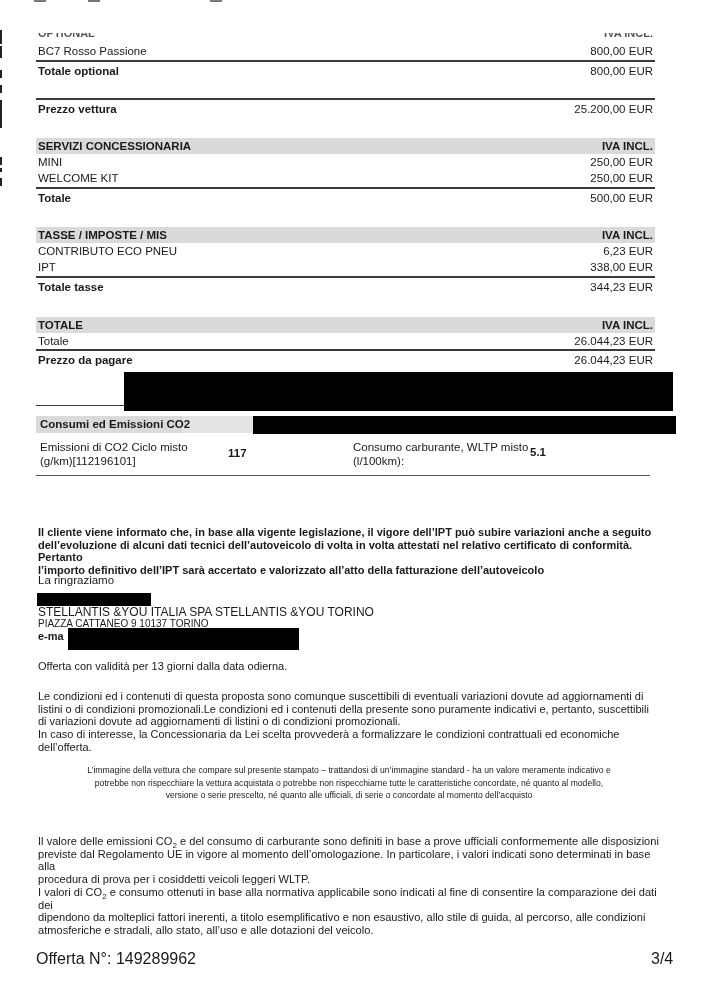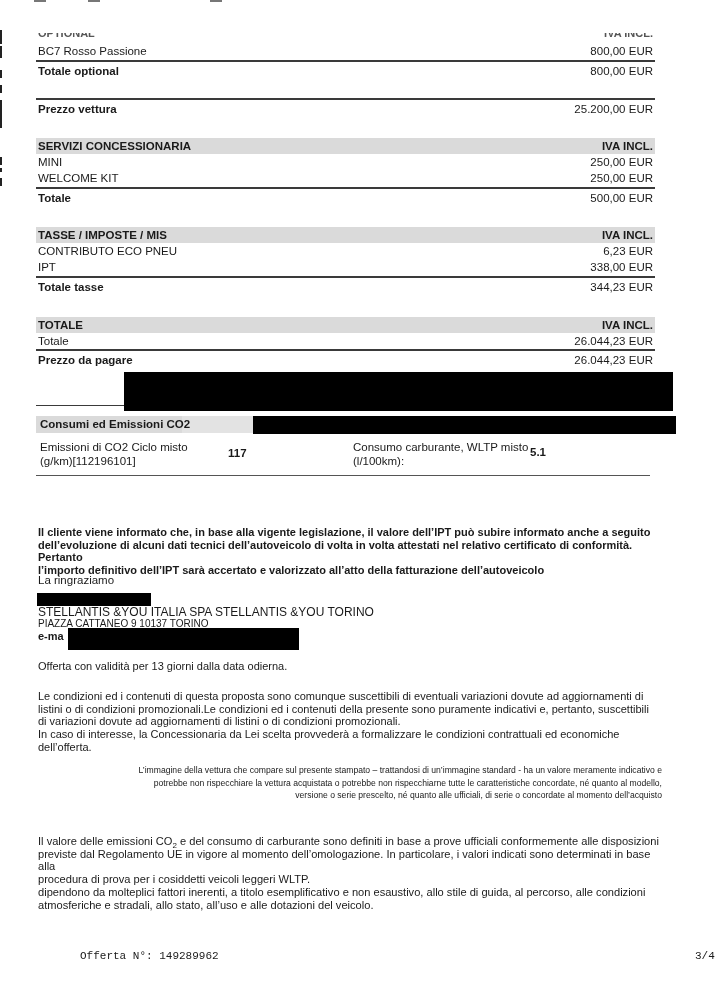--- a/index.html
+++ b/index.html
@@ -7,24 +7,24 @@
   body { position: relative; font-family: "Liberation Sans", sans-serif; color: #1a1a1a; font-size: 11.5px; }
   .abs { position: absolute; }
   .l { left: 38px; }
   .r { right: 67px; text-align: right; }
   .bold { font-weight: bold; }
   .hdr { position: absolute; left: 36px; width: 619px; height: 16px; background: #dadada; }
   .rule { position: absolute; left: 36px; width: 619px; height: 2px; background: #3a3a3a; }
   .redact { position: absolute; background: #000; }
   .edge { position: absolute; left: 0; width: 2px; background: #222; }
   .para { position: absolute; left: 38px; width: 625px; line-height: 14.6px; font-size: 11.5px; }
-  .small { position: absolute; left: 36px; width: 626px; text-align: right; font-size: 8.6px; line-height: 12.5px; }
+  .small { position: absolute; left: 36px; width: 626px; text-align: center; font-size: 8.6px; line-height: 12.5px; }
   .topmark { position: absolute; top: 0; height: 2px; width: 12px; background: #777; }
   sub { font-size: 8px; vertical-align: -3px; line-height: 0; }
-  .footer { position: absolute; top: 950px; font-family: Liberation Mono, monospace; font-size: 11px; margin-left: 44px; }
+  .footer { position: absolute; top: 950px; font-family: Liberation Sans, sans-serif; font-size: 16px; }
 </style>
 </head>
 <body>
 
 <div class="topmark" style="left:34px"></div>
 <div class="topmark" style="left:88px"></div>
 <div class="topmark" style="left:210px"></div>
 <div class="edge" style="top:30px;height:14px"></div>
 <div class="edge" style="top:46px;height:12px"></div>
 <div class="edge" style="top:70px;height:8px"></div>
@@ -100,21 +100,21 @@
   <div class="abs bold" style="top:447px;left:228px">117</div>
   <div class="abs" style="top:441px;left:353px;line-height:13.5px">
     <div>Consumo carburante, WLTP misto</div>
     <div>(l/100km):</div>
   </div>
   <div class="abs bold" style="top:446px;left:530px">5.1</div>
   <div class="rule" style="top:475px;height:1px;background:#555;width:614px"></div>
 </section>
 
 <div class="para bold" style="top:526px;font-size:11px;line-height:12.6px">
-  <div>Il cliente viene informato che, in base alla vigente legislazione, il valore dell’IPT può subire informato anche a seguito</div>
+  <div>Il cliente viene informato che, in base alla vigente legislazione, il vigore dell’IPT può subire variazioni anche a seguito</div>
   <div>dell’evoluzione di alcuni dati tecnici dell’autoveicolo di volta in volta attestati nel relativo certificato di conformità. Pertanto</div>
   <div>l’importo definitivo dell’IPT sarà accertato e valorizzato all’atto della fatturazione dell’autoveicolo</div>
 </div>
 
 <div class="abs l" style="top:574px">La ringraziamo</div>
 <div class="redact" style="left:37px;top:593px;width:114px;height:13px"></div>
 <div class="abs l" style="top:605px;font-size:12px">STELLANTIS &amp;YOU ITALIA SPA STELLANTIS &amp;YOU TORINO</div>
 <div class="abs l" style="top:618px;font-size:10px">PIAZZA CATTANEO 9 10137 TORINO</div>
 <div class="abs l bold" style="top:630px;font-size:11px">e-ma</div>
 <div class="redact" style="left:68px;top:628px;width:231px;height:22px"></div>
@@ -135,18 +135,19 @@
   <div>versione o serie prescelto, né quanto alle ufficiali, di serie o concordate al momento dell’acquisto</div>
 </div>
 
 <div class="para" style="top:835px;font-size:11.1px;line-height:12.7px">
   <div><span>Il valore delle emissioni CO</span><sub>2</sub><span> e del consumo di carburante sono definiti in base a prove ufficiali conformemente alle disposizioni</span></div>
   <div>previste dal Regolamento UE in vigore al momento dell’omologazione. In particolare, i valori indicati sono determinati in base alla</div>
   <div>procedura di prova per i cosiddetti veicoli leggeri WLTP.</div>
 </div>
 
 <div class="para" style="top:886px;font-size:11.1px;line-height:12.7px">
+  <div><span>I valori di CO</span><sub>2</sub><span> e consumo ottenuti in base alla normativa applicabile sono indicati al fine di consentire la comparazione dei dati dei</span></div>
   <div>dipendono da molteplici fattori inerenti, a titolo esemplificativo e non esaustivo, allo stile di guida, al percorso, alle condizioni</div>
   <div>atmosferiche e stradali, allo stato, all’uso e alle dotazioni del veicolo.</div>
 </div>
 
 <div class="footer" style="left:36px">Offerta N°: 149289962</div>
 <div class="footer" style="left:651px">3/4</div>
 
 </body></html>

